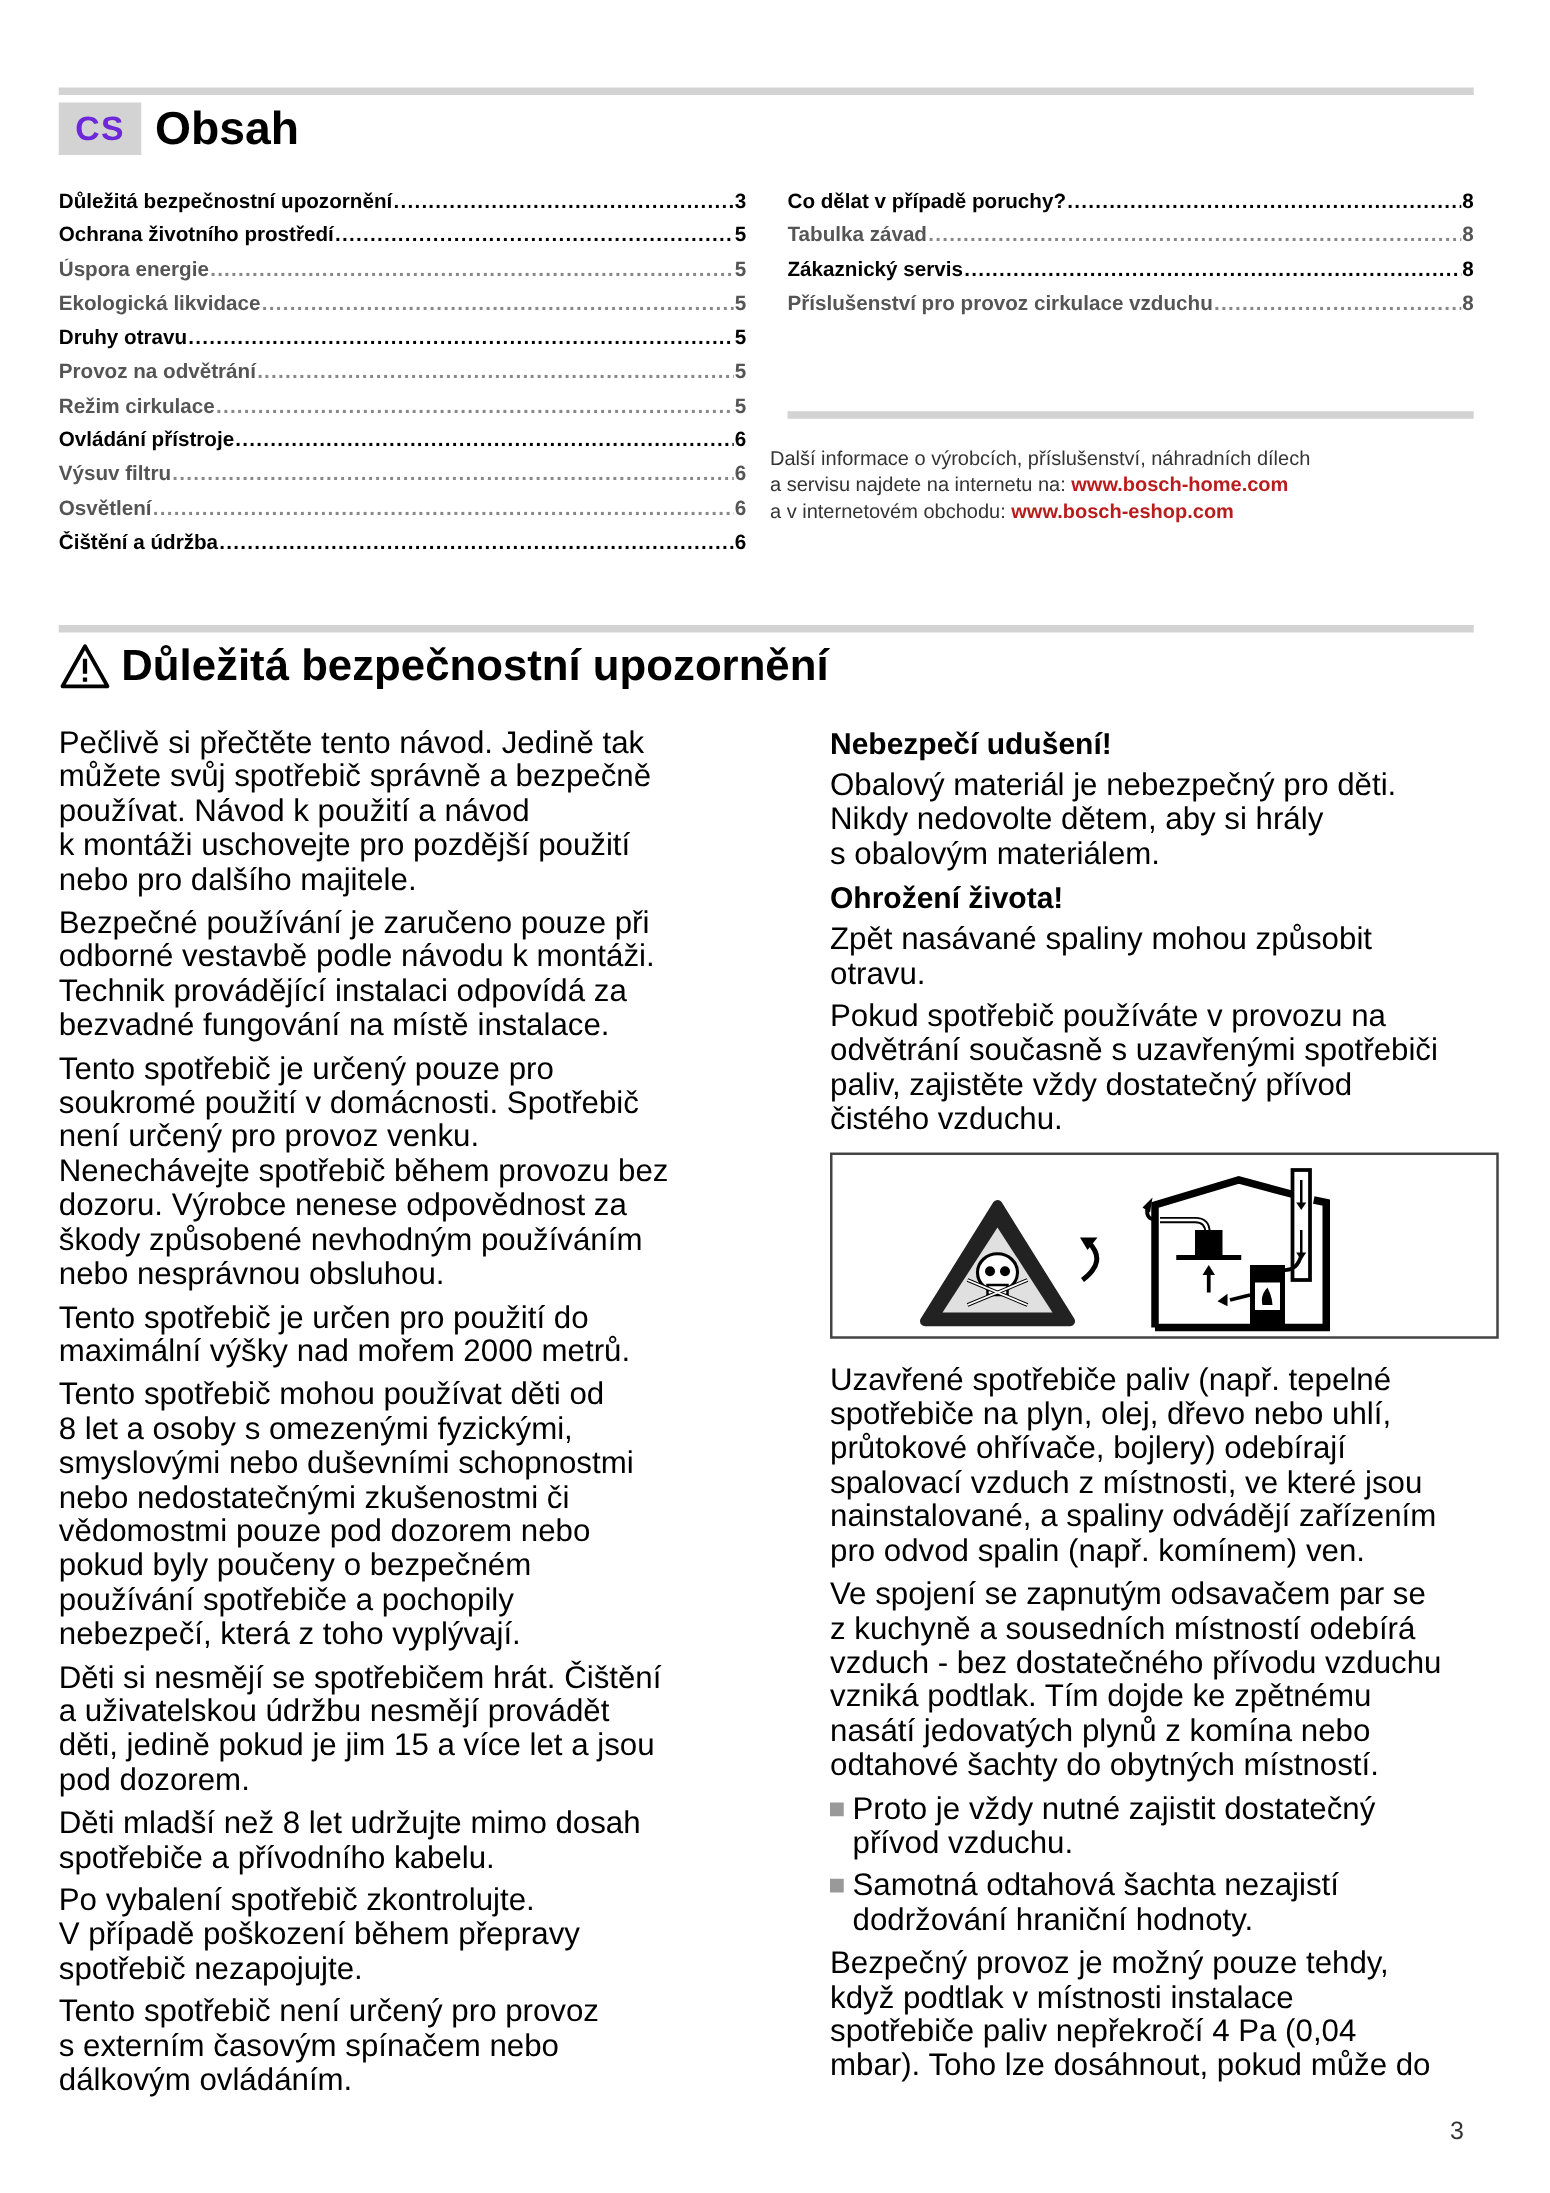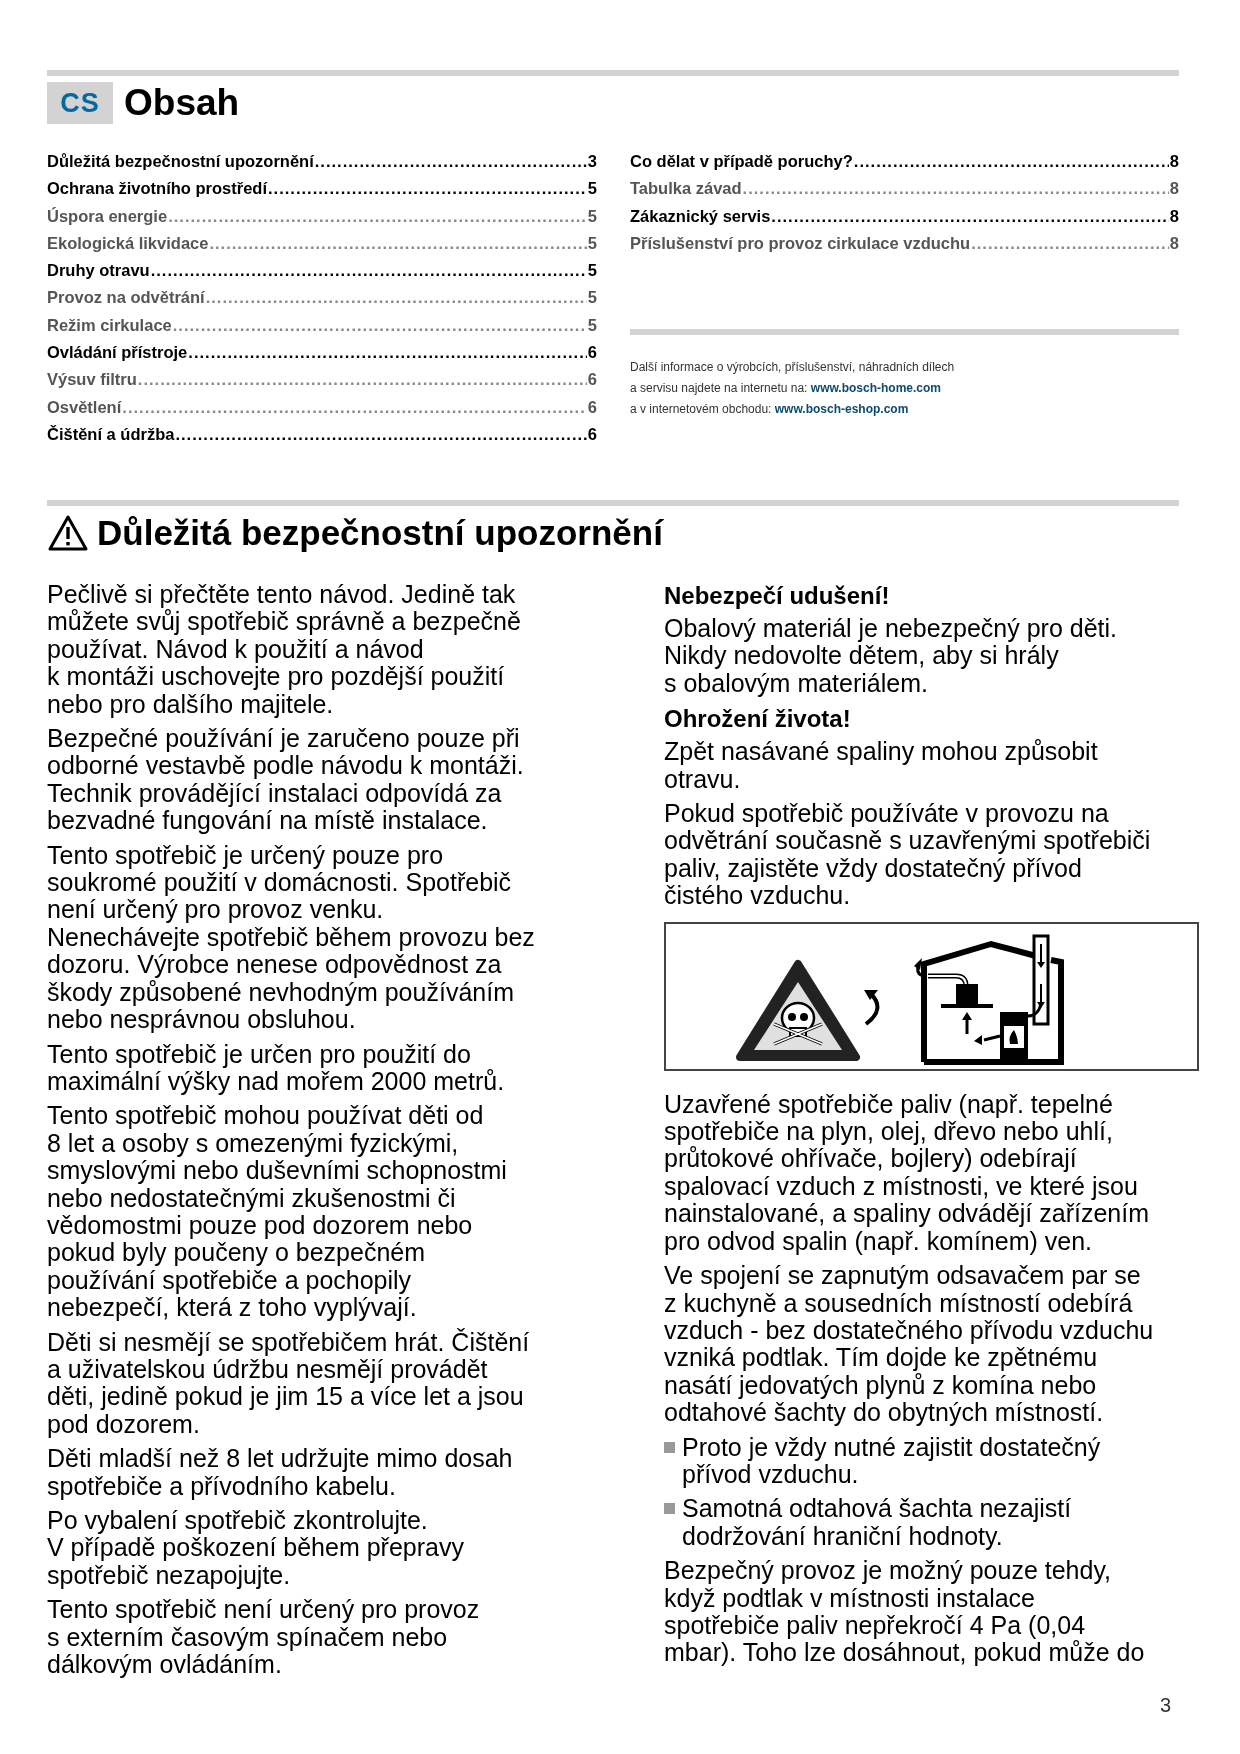--- a/index.html
+++ b/index.html
@@ -4,37 +4,37 @@
 <style>
   * { box-sizing: border-box; margin: 0; padding: 0; }
   html, body { width: 1240px; height: 1754px; background: #ffffff; }
   body { position: relative; font-family: "Liberation Sans", "DejaVu Sans", sans-serif; color: #000; overflow: hidden; }
 
   .rule { position: absolute; height: 6px; background: #d3d3d3; }
   .rule-top { left: 47px; top: 70px; width: 1132px; }
   .rule-info { left: 630px; top: 329px; width: 549px; }
   .rule-sec { left: 47px; top: 500px; width: 1132px; }
 
-  .lang-badge { position: absolute; left: 47px; top: 82px; width: 66px; height: 42px; background: #d3d3d3; color: #0369a1; font-weight: bold; font-size: 27px; display: flex; align-items: center; justify-content: center; letter-spacing: 1px; }
+  .lang-badge { position: absolute; left: 47px; top: 82px; width: 66px; height: 42px; background: #d3d3d3; color: #6d28d9; font-weight: bold; font-size: 27px; display: flex; align-items: center; justify-content: center; letter-spacing: 1px; }
   .toc-title { position: absolute; left: 124px; top: 79px; font-size: 37px; font-weight: bold; line-height: 48px; }
 
   .toc-col { position: absolute; top: 152px; }
   .toc-col.left { left: 47px; width: 550px; }
   .toc-col.right { left: 630px; width: 549px; }
   .toc-row { display: flex; align-items: baseline; height: 27.3px; font-size: 16.5px; white-space: nowrap; overflow: hidden; }
   .toc-row.bold { font-weight: bold; }
   .toc-row.light { color: #555; font-weight: bold; }
   .toc-row .lbl { flex: 0 0 auto; }
   .toc-row .dots { flex: 1 1 auto; overflow: hidden; margin: 0 1px; letter-spacing: 1px; }
   .toc-row .dots::after { content: "..................................................................................................................................................................................................................................................."; }
   .toc-row.light .dots { color: #888; }
   .toc-row .pg { flex: 0 0 auto; }
 
-  .info { position: absolute; left: 630px; top: 357px; width: 549px; font-size: 12px; line-height: 21px; color: #333; }
-  .info b { color: #0c4a6e; }
+  .info { position: absolute; left: 616px; top: 357px; width: 549px; font-size: 16px; line-height: 21px; color: #333; }
+  .info b { color: #b91c1c; }
 
   .sec-title { position: absolute; left: 47px; top: 508px; font-size: 35px; font-weight: bold; line-height: 50px; display: flex; align-items: center; gap: 8px; }
   .warn-icon { width: 42px; height: 38px; display: inline-block; }
 
   .col { position: absolute; top: 581px; font-size: 25px; line-height: 27.4px; }
   .col.left { left: 47px; width: 560px; }
   .col.right { left: 664px; width: 560px; }
   .col p { margin-bottom: 7px; white-space: pre-line; }
   .col h3 { font-size: 24px; font-weight: bold; line-height: 30px; margin-bottom: 4px; }
   .col .right-warn { margin-top: 6px; }

